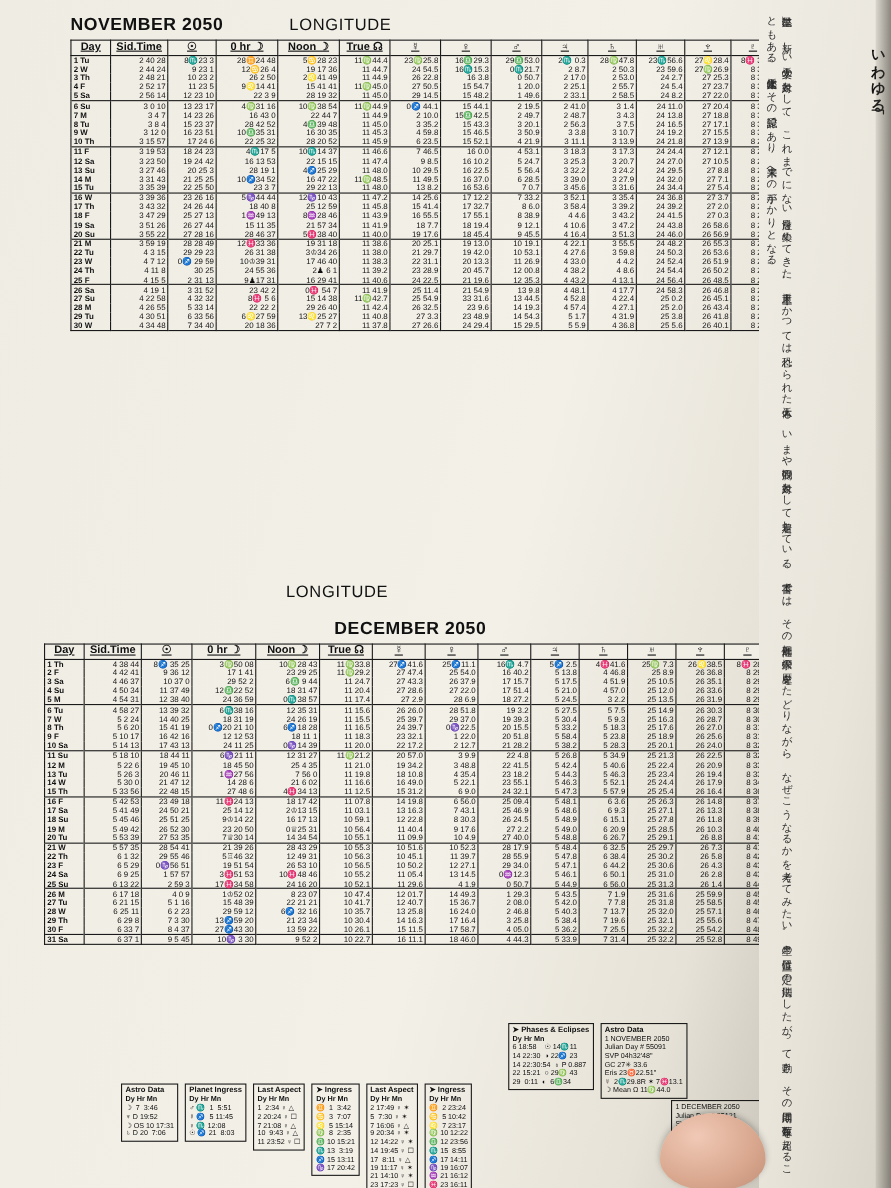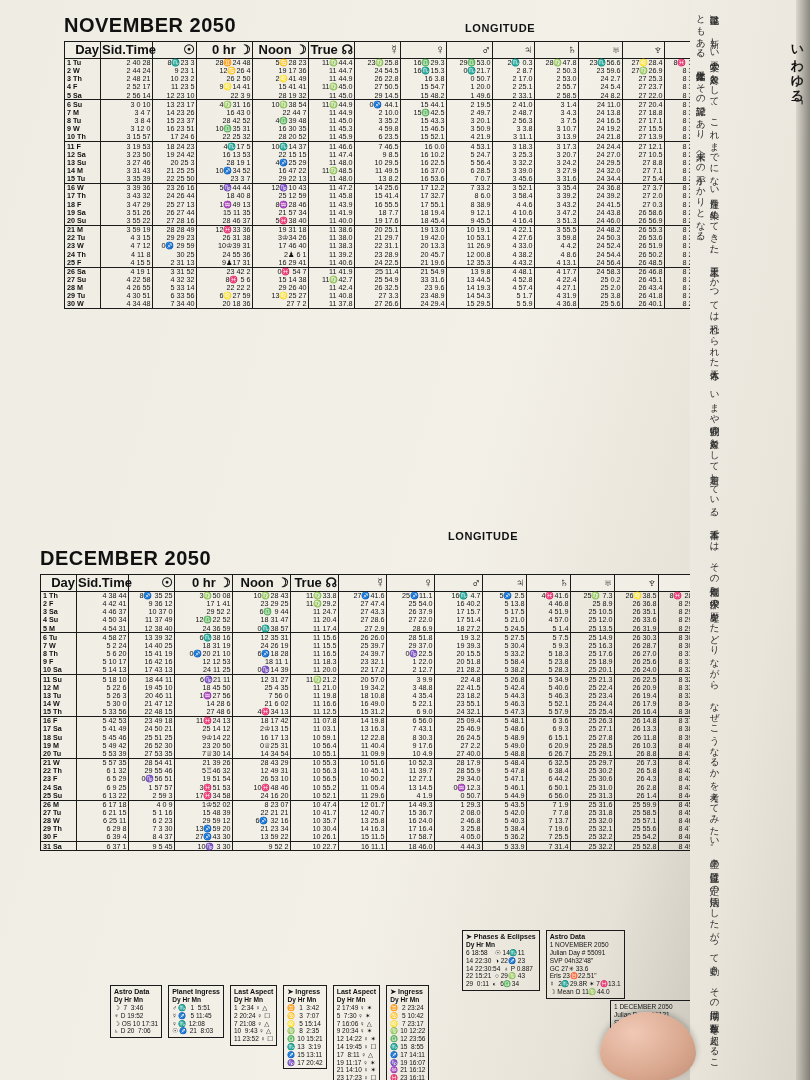--- a/index.html
+++ b/index.html
@@ -44,40 +44,41 @@
     position:absolute;left:600px;top:1012px;width:96px;height:70px;
     border-radius:50% 50% 45% 45%/60% 60% 40% 40%;
     background:radial-gradient(ellipse at 35% 30%,#f0c9b6,#d9a78e 60%,#c08f77 100%);
     box-shadow:0 -2px 6px rgba(0,0,0,.25);
   }
 
   
   .block{position:absolute;}
   .month-title{
     font-family:"Liberation Sans", sans-serif;
-    font-weight:bold;font-size:20px;letter-spacing:.5px;
+    font-weight:bold;font-size:16px;letter-spacing:.5px;
   }
   .lon-title{
-    font-weight:bold;font-size:11px;letter-spacing:.6px;
-    text-align:center;
+    font-weight:normal;font-size:15px;letter-spacing:.6px;
+    text-align:left;
   }
   table.eph{
     border-collapse:collapse;
     font-family:"Liberation Sans", sans-serif;
     font-size:7.2px;
     line-height:1.05;
     table-layout:fixed;
   }
   table.eph th{
-    font-size:13px;font-weight:bold;
+    font-size:10px;font-weight:bold;
     border:0.7px solid #1a1a1a;
     padding:1px 1px;
-    text-align:right;
+    text-align:center;
     background:#f1eee6;
     white-space:nowrap;
+    text-decoration:underline;
   }
   table.eph td{
     border-left:0.7px solid #1a1a1a;
     border-right:0.7px solid #1a1a1a;
     padding:0.3px 1.5px;
     text-align:right;
     white-space:nowrap;
     font-variant-numeric:tabular-nums;
   }
   table.eph td.day{text-align:left;padding-left:2px;font-weight:bold;}
@@ -622,21 +623,21 @@
             <td>25    5.6</td>
             <td>26  40.1</td>
             <td>8  28.7</td>
           </tr>
         </tbody>
     </table>
   </div>
 
   <div class="block" style="left:40px;top:530px;width:666px;">
     <div class="lon-title" style="margin-left:220px;">LONGITUDE</div>
-    <div class="month-title" style="margin-top:5px;">DECEMBER 2050</div>
+    <div class="month-title" style="margin-top:16px;text-align:center;">DECEMBER 2050</div>
     <table class="eph" id="dec-table" style="width:660px;margin-top:4px;">
       <colgroup>
         <col style="width:36px">
           <col style="width:52px">
           <col style="width:46px">
         <col style="width:58px">
           <col style="width:58px">
           <col style="width:48px">
         <col style="width:48px">
           <col style="width:48px">
@@ -734,21 +735,21 @@
             <td class="day">5 M</td>
             <td>4 54 31</td>
             <td>12  38 40</td>
             <td>24  36 59</td>
             <td>0♏38 57</td>
             <td>11  17.4</td>
             <td>27    2.9</td>
             <td>28    6.9</td>
             <td>18  27.2</td>
             <td>5  24.5</td>
-            <td>5    1.4</td>
+            <td>3    2.2</td>
             <td>25  13.5</td>
             <td>26  31.9</td>
             <td>8  29.3</td>
           </tr>
           <tr class="grp">
             <td class="day">6 Tu</td>
             <td>4 58 27</td>
             <td>13  39 32</td>
             <td>6♏38 16</td>
             <td>12  35 31</td>
@@ -1125,21 +1126,21 @@
             <td>17  16.4</td>
             <td>3  25.8</td>
             <td>5  38.4</td>
             <td>7  19.6</td>
             <td>25  32.1</td>
             <td>25  55.6</td>
             <td>8  47.0</td>
           </tr>
           <tr>
             <td class="day">30 F</td>
-            <td>6 39  4</td>
+            <td>6 33  7</td>
             <td>8  4 37</td>
             <td>27♐43 30</td>
             <td>13  59 22</td>
             <td>10  26.1</td>
             <td>15  11.5</td>
             <td>17  58.7</td>
             <td>4  05.0</td>
             <td>5  36.2</td>
             <td>7  25.5</td>
             <td>25  32.2</td>

